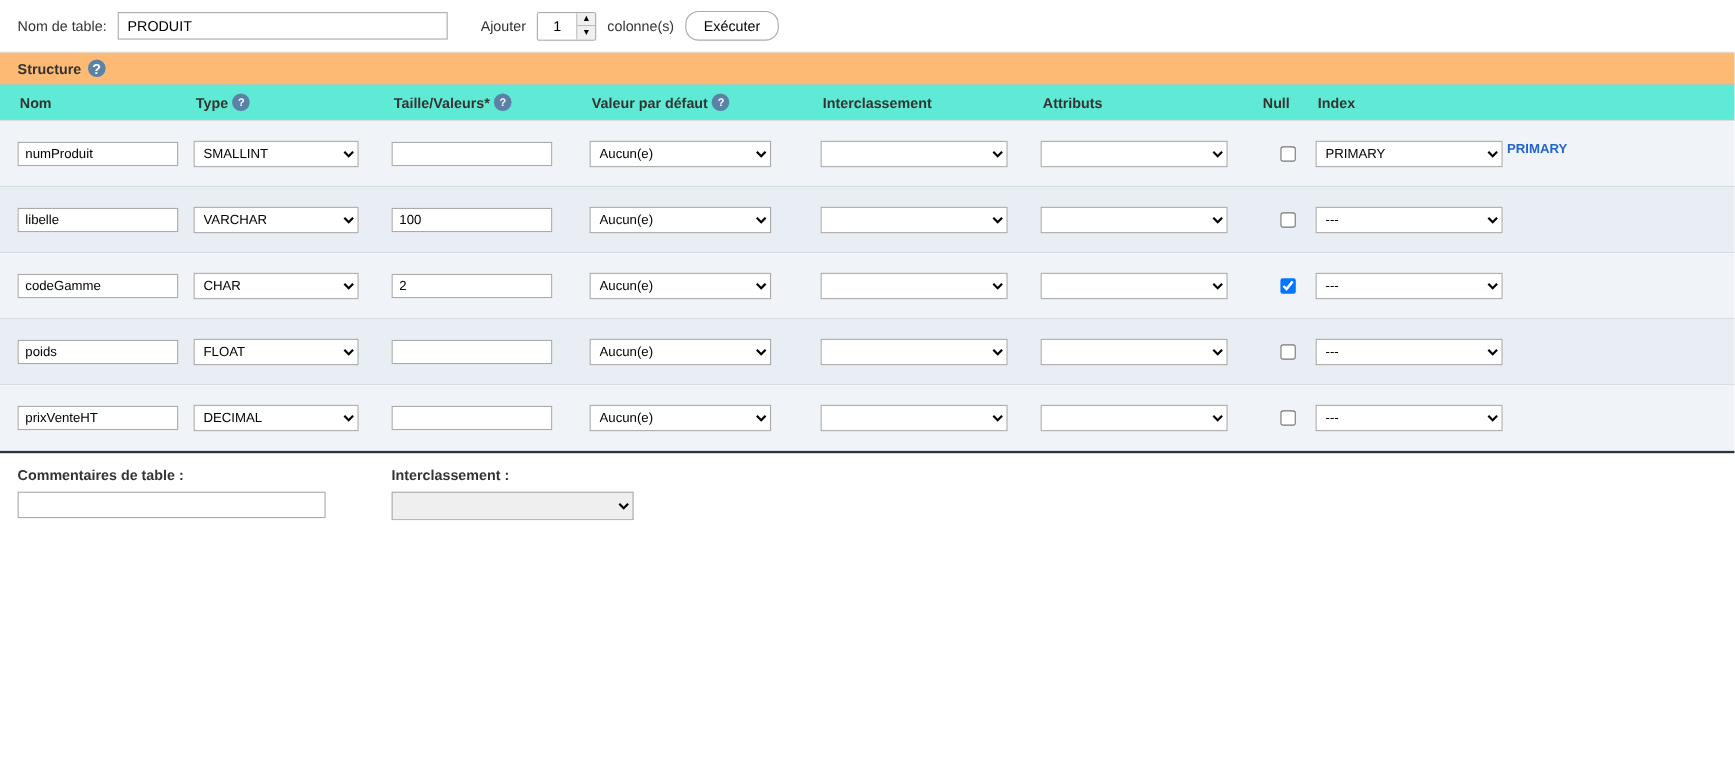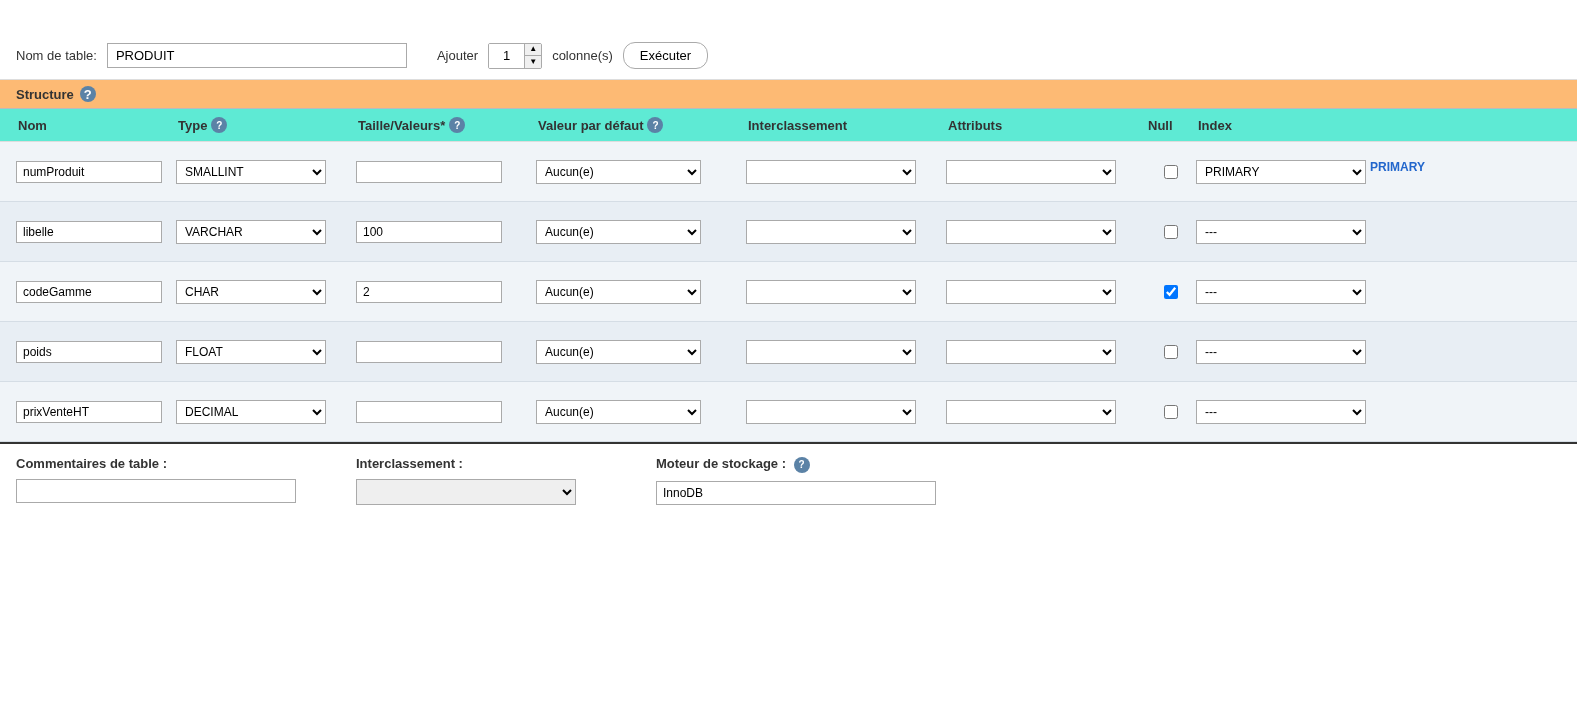--- a/index.html
+++ b/index.html
@@ -11,21 +11,20 @@
     }
 
     
     .top-bar {
       display: flex;
       align-items: center;
       padding: 10px 16px;
       background: #fff;
       border-bottom: 1px solid #ddd;
       gap: 10px;
-      margin-top: 32px;
     }
     .top-bar label {
       font-weight: normal;
       white-space: nowrap;
     }
     .top-bar input[type="text"] {
       border: 1px solid #aaa;
       padding: 4px 8px;
       width: 300px;
       font-size: 13px;
@@ -339,21 +338,14 @@
     <div class="footer-section">
       <label>Commentaires de table :</label>
       <input type="text" value="" style="">
     </div>
     <div class="footer-section">
       <label>Interclassement :</label>
       <select>
         <option value=""></option>
       </select>
     </div>
-    <div class="footer-section">
-      <label>
-        <span>Moteur de stockage :</span>
-        <span class="help-icon" style="margin-left:4px;">?</span>
-      </label>
-      <input type="text" class="storage-input" value="InnoDB" style="">
-    </div>
   </div>
 </div>
 
 </body></html>

